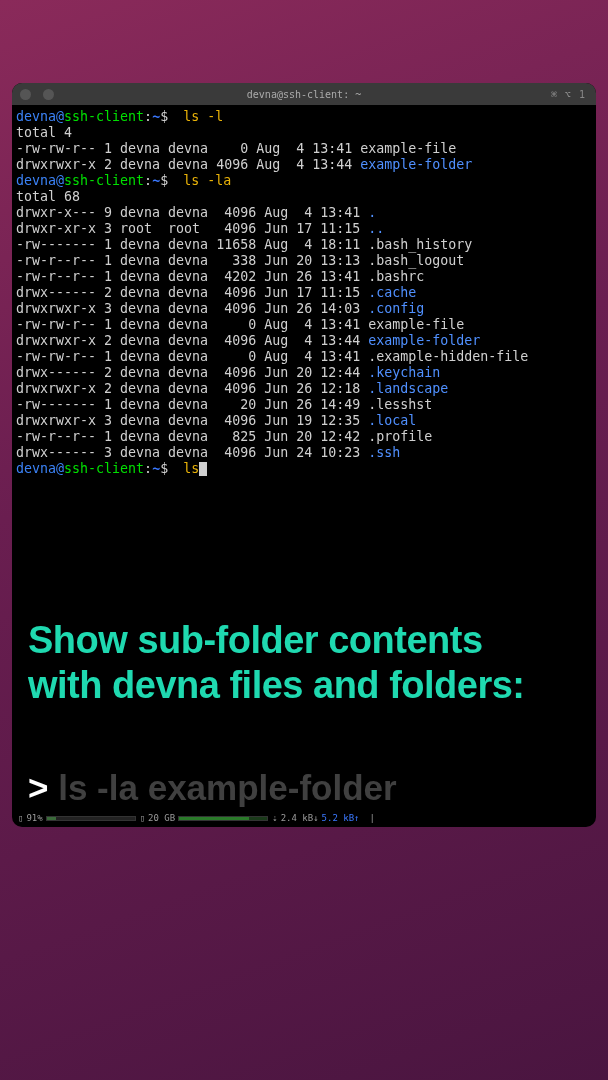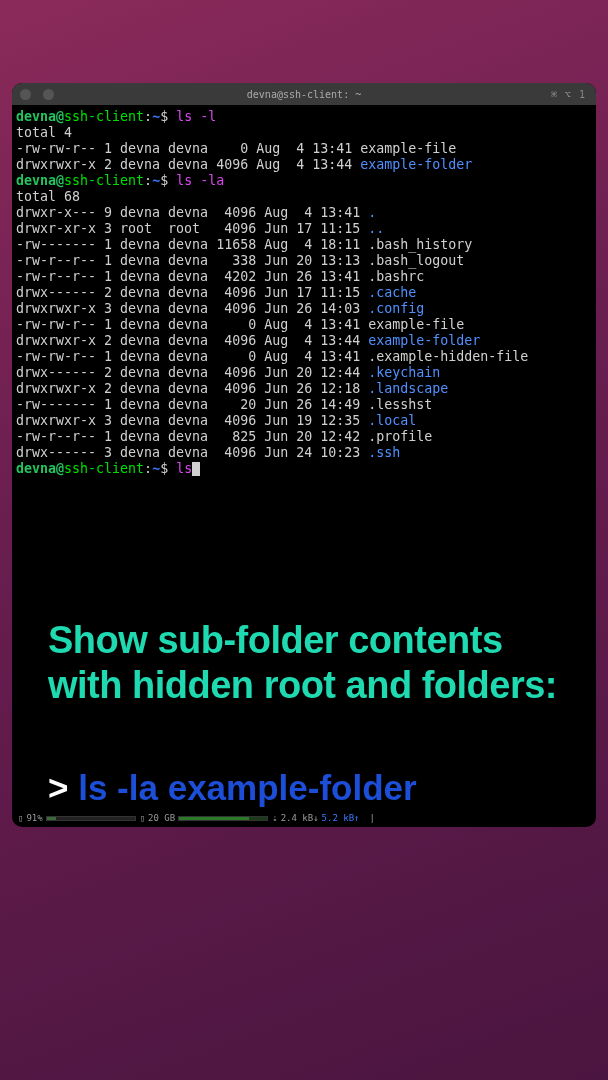--- a/index.html
+++ b/index.html
@@ -56,56 +56,56 @@
     flex: 1;
     padding: 4px 4px;
     font-size: 13.3px;
     line-height: 16px;
     color: #d0d0d0;
     white-space: pre;
     font-weight: 500;
     position: relative;
   }
   .term-line { white-space: pre; }
-  .user  { color: #22c55e; font-weight: 700; }
+  .user  { color: #3b82f6; font-weight: 400; }
   .host  { color: #00e000; font-weight: 400; }
   .path  { color: #3a78ff; font-weight: 700; }
-  .cmd   { color: #d946ef; }
+  .cmd   { color: #eab308; margin-left: 7px; }
   .dir   { color: #5090ff; font-weight: 400; }
   .plain { color: #d0d0d0; }
   .cursor {
     display: inline-block;
     width: 8px;
     height: 14px;
     background: #d0d0d0;
     vertical-align: text-bottom;
     margin-left: 0px;
   }
 
   .overlay {
     position: absolute;
     top: 618px;
-    left: 48px;
+    left: 28px;
     right: 20px;
     font-family: -apple-system, "Helvetica Neue", Arial, sans-serif;
   }
   .overlay-heading {
     color: #1fd9b0;
     font-size: 38px;
     font-weight: 800;
     line-height: 1.18;
     letter-spacing: -0.5px;
   }
   .overlay-cmd {
     margin-top: 60px;
     font-size: 35px;
     font-weight: 800;
   }
   .overlay-prompt { color: #ffffff; }
-  .overlay-pink { color: #1d4ed8; }
+  .overlay-pink { color: #404040; }
 
   .statusbar {
     position: absolute;
     bottom: 2px;
     left: 4px;
     right: 4px;
     height: 12px;
     font-size: 9px;
     color: #9a9a9a;
     display: flex;
@@ -134,21 +134,21 @@
     <span class="titlebar-title">devna@ssh-client: ~</span>
     <span class="titlebar-right">⌘ ⌥ 1</span>
   </div>
 
   <div class="term" id="term"><div class="term-line"><span class="user">devna</span><span class="user">@</span><span class="host">ssh-client</span><span class="plain">:</span><span class="path">~</span><span class="plain">$ </span><span class="cmd">ls -l</span></div><div class="term-line">total 4</div><div class="term-line">-rw-rw-r-- 1 devna devna    0 Aug  4 13:41 <span class="plain">example-file</span></div><div class="term-line">drwxrwxr-x 2 devna devna 4096 Aug  4 13:44 <span class="dir">example-folder</span></div><div class="term-line"><span class="user">devna</span><span class="user">@</span><span class="host">ssh-client</span><span class="plain">:</span><span class="path">~</span><span class="plain">$ </span><span class="cmd">ls -la</span></div><div class="term-line">total 68</div><div class="term-line">drwxr-x--- 9 devna devna  4096 Aug  4 13:41 <span class="dir">.</span></div><div class="term-line">drwxr-xr-x 3 root  root   4096 Jun 17 11:15 <span class="dir">..</span></div><div class="term-line">-rw------- 1 devna devna 11658 Aug  4 18:11 <span class="plain">.bash_history</span></div><div class="term-line">-rw-r--r-- 1 devna devna   338 Jun 20 13:13 <span class="plain">.bash_logout</span></div><div class="term-line">-rw-r--r-- 1 devna devna  4202 Jun 26 13:41 <span class="plain">.bashrc</span></div><div class="term-line">drwx------ 2 devna devna  4096 Jun 17 11:15 <span class="dir">.cache</span></div><div class="term-line">drwxrwxr-x 3 devna devna  4096 Jun 26 14:03 <span class="dir">.config</span></div><div class="term-line">-rw-rw-r-- 1 devna devna     0 Aug  4 13:41 <span class="plain">example-file</span></div><div class="term-line">drwxrwxr-x 2 devna devna  4096 Aug  4 13:44 <span class="dir">example-folder</span></div><div class="term-line">-rw-rw-r-- 1 devna devna     0 Aug  4 13:41 <span class="plain">.example-hidden-file</span></div><div class="term-line">drwx------ 2 devna devna  4096 Jun 20 12:44 <span class="dir">.keychain</span></div><div class="term-line">drwxrwxr-x 2 devna devna  4096 Jun 26 12:18 <span class="dir">.landscape</span></div><div class="term-line">-rw------- 1 devna devna    20 Jun 26 14:49 <span class="plain">.lesshst</span></div><div class="term-line">drwxrwxr-x 3 devna devna  4096 Jun 19 12:35 <span class="dir">.local</span></div><div class="term-line">-rw-r--r-- 1 devna devna   825 Jun 20 12:42 <span class="plain">.profile</span></div><div class="term-line">drwx------ 3 devna devna  4096 Jun 24 10:23 <span class="dir">.ssh</span></div><div class="term-line"><span class="user">devna</span><span class="user">@</span><span class="host">ssh-client</span><span class="plain">:</span><span class="path">~</span><span class="plain">$ </span><span class="cmd">ls</span><span class="cursor"></span></div></div>
 </div>
 
 <div class="overlay">
   <div class="overlay-heading">
     <span>Show sub-folder contents</span><br>
-    <span>with hidden root and folders:</span>
+    <span>with devna files and folders:</span>
   </div>
   <div class="overlay-cmd">
     <span class="overlay-prompt">&gt;</span>
     <span class="overlay-pink"> </span><span class="overlay-pink">ls -la example-folder</span>
   </div>
 </div>
 
 <div class="statusbar" style="top:812px; left:18px; width:572px;">
   <span class="sb-seg">
     <span>▯</span>

